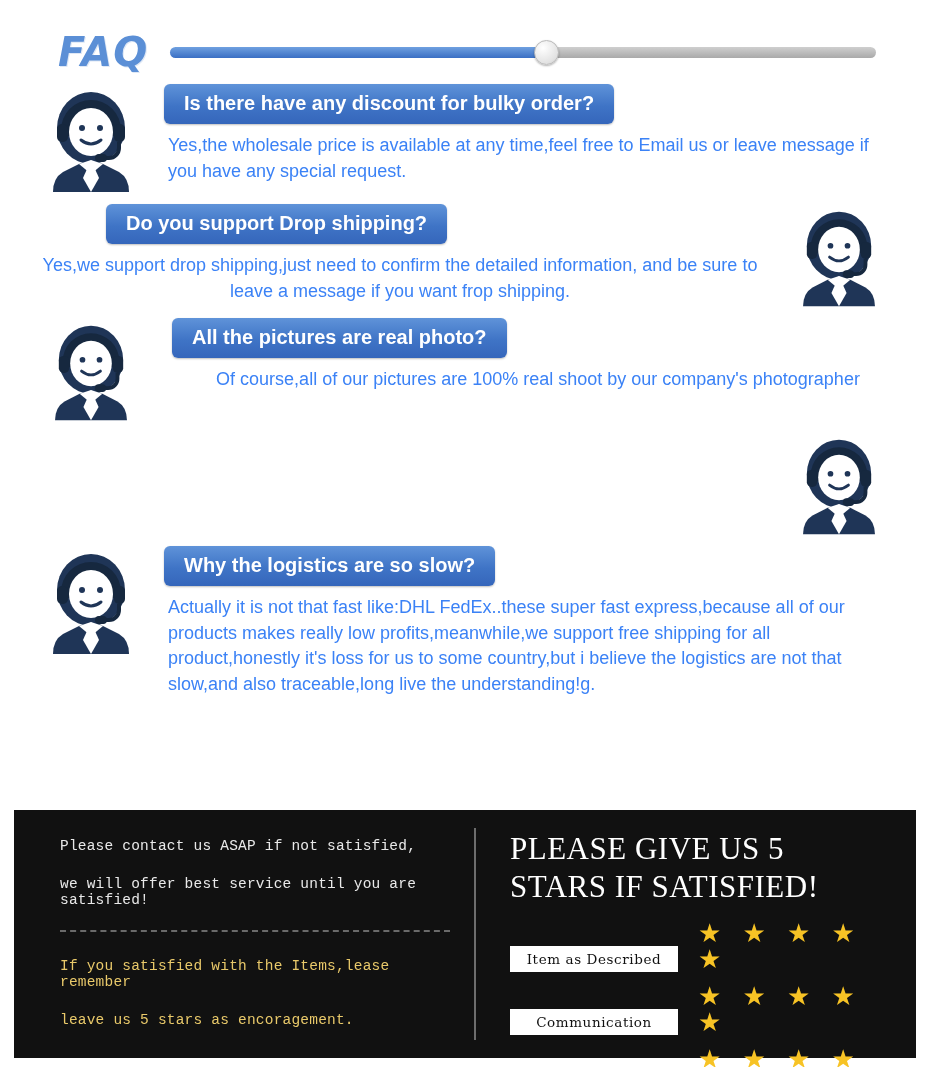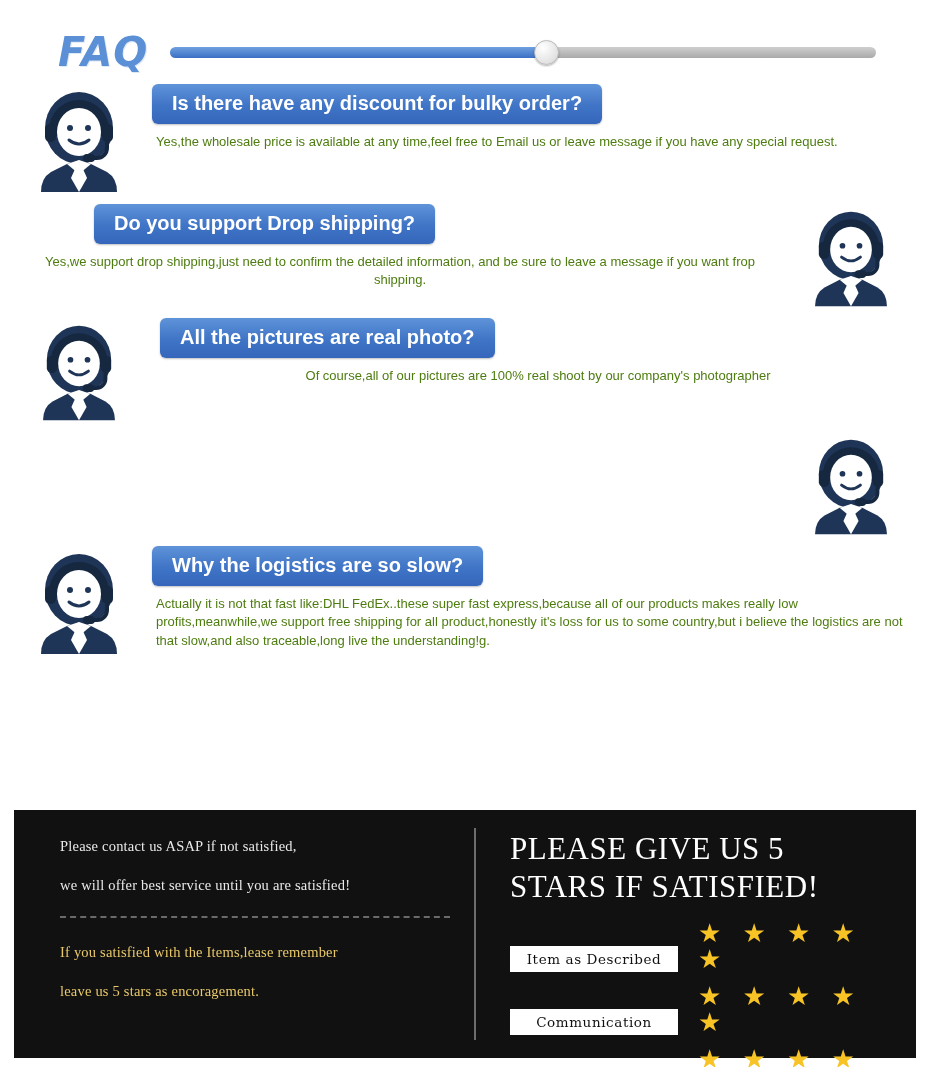--- a/index.html
+++ b/index.html
@@ -61,21 +61,21 @@
     left: 51.5%;
     top: -7px;
     width: 25px; height: 25px;
     border-radius: 50%;
     background: radial-gradient(circle at 35% 30%, #ffffff, #e2e2e2 70%, #c8c8c8);
     border: 1px solid #b9b9b9;
     box-shadow: 0 1px 2px rgba(0,0,0,.3);
   }
 
   
-  .faq-list { padding: 0 14px; }
+  .faq-list { padding: 0 26px; }
   .faq-item {
     position: relative;
     margin-bottom: 6px;
   }
   .faq-row {
     display: flex;
     align-items: flex-start;
   }
   .faq-row.right { flex-direction: row-reverse; justify-content: space-between; }
 
@@ -95,22 +95,22 @@
     background: linear-gradient(to bottom, #5f93d9 0%, #3f74c6 55%, #3566bb 100%);
     color: #ffffff;
     font-size: 20px;
     font-weight: bold;
     padding: 8px 20px 9px;
     border-radius: 6px;
     box-shadow: 0 1px 2px rgba(0,0,0,.25);
     white-space: nowrap;
   }
   .answer {
-    color: #4d7c0f;
-    font-size: 13px;
+    color: #3b82f6;
+    font-size: 18px;
     line-height: 1.42;
     margin-top: 9px;
     padding: 0 4px;
   }
   .answer.center { text-align: center; }
 
   
   .i0 .q-bubble { margin-left: 8px; }
   .i0 .answer { margin-left: 8px; }
   .i1 .q-bubble { margin-left: 80px; }
@@ -131,21 +131,21 @@
     align-items: stretch;
     padding: 14px 0;
   }
   .footer-left {
     flex: 0 0 455px;
     padding: 14px 24px 10px 46px;
     position: relative;
   }
   .footer-left p {
     margin: 0 0 22px 0;
-    font-family: Liberation Serif, serif;
+    font-family: Liberation Mono, monospace;
     font-size: 14.5px;
     color: #e9e9e9;
     letter-spacing: .2px;
   }
   .footer-left p.yellow { color: #e9c96a; }
   .dashline {
     border-top: 2px dashed #6a6a6a;
     margin: 4px 0 26px 0;
     width: 390px;
   }

